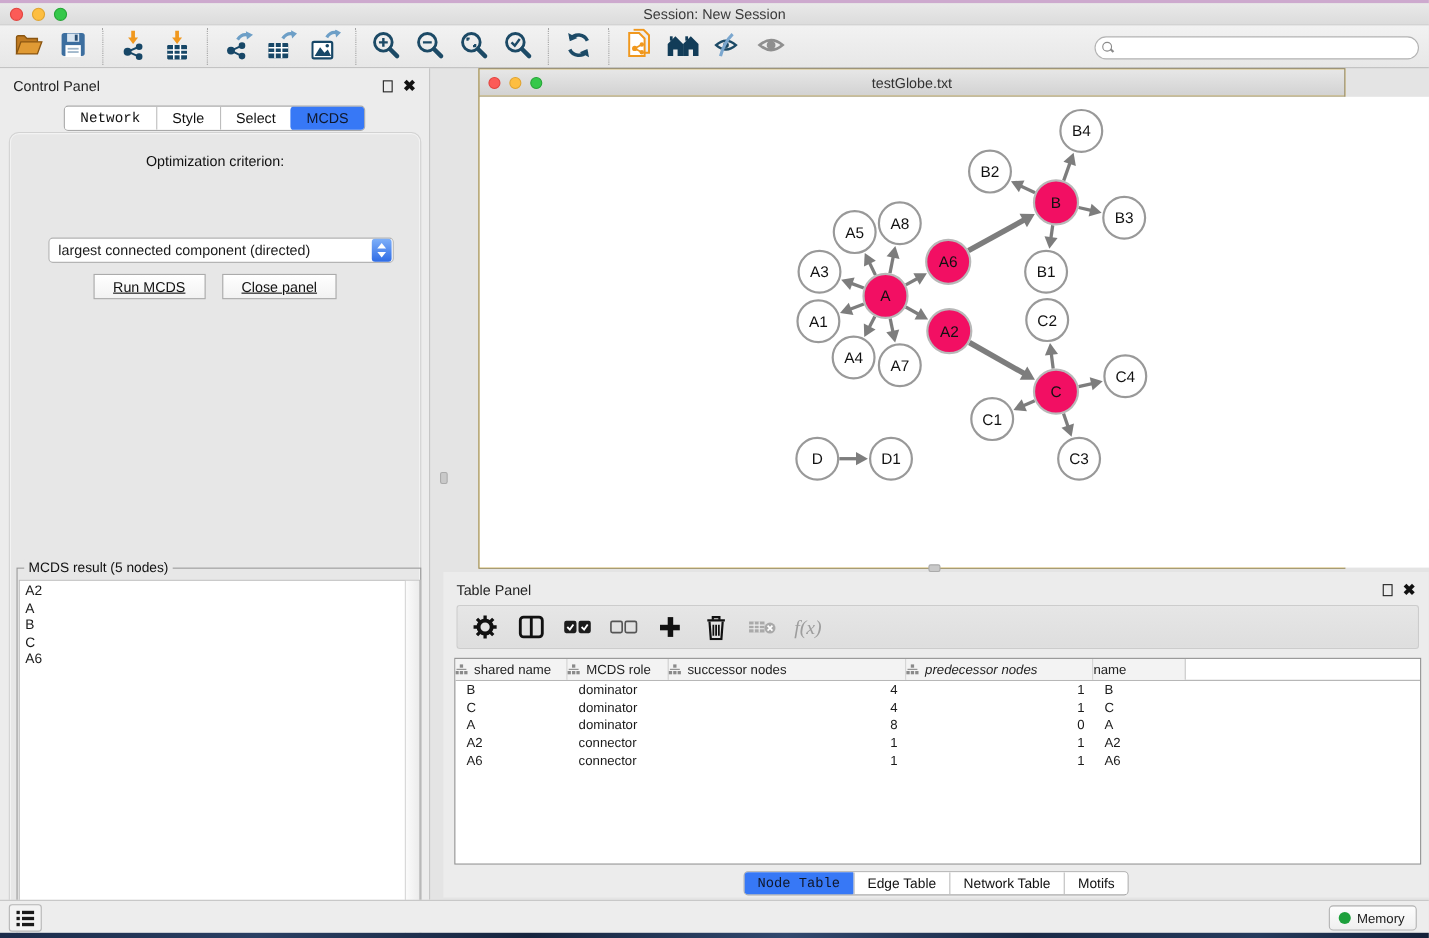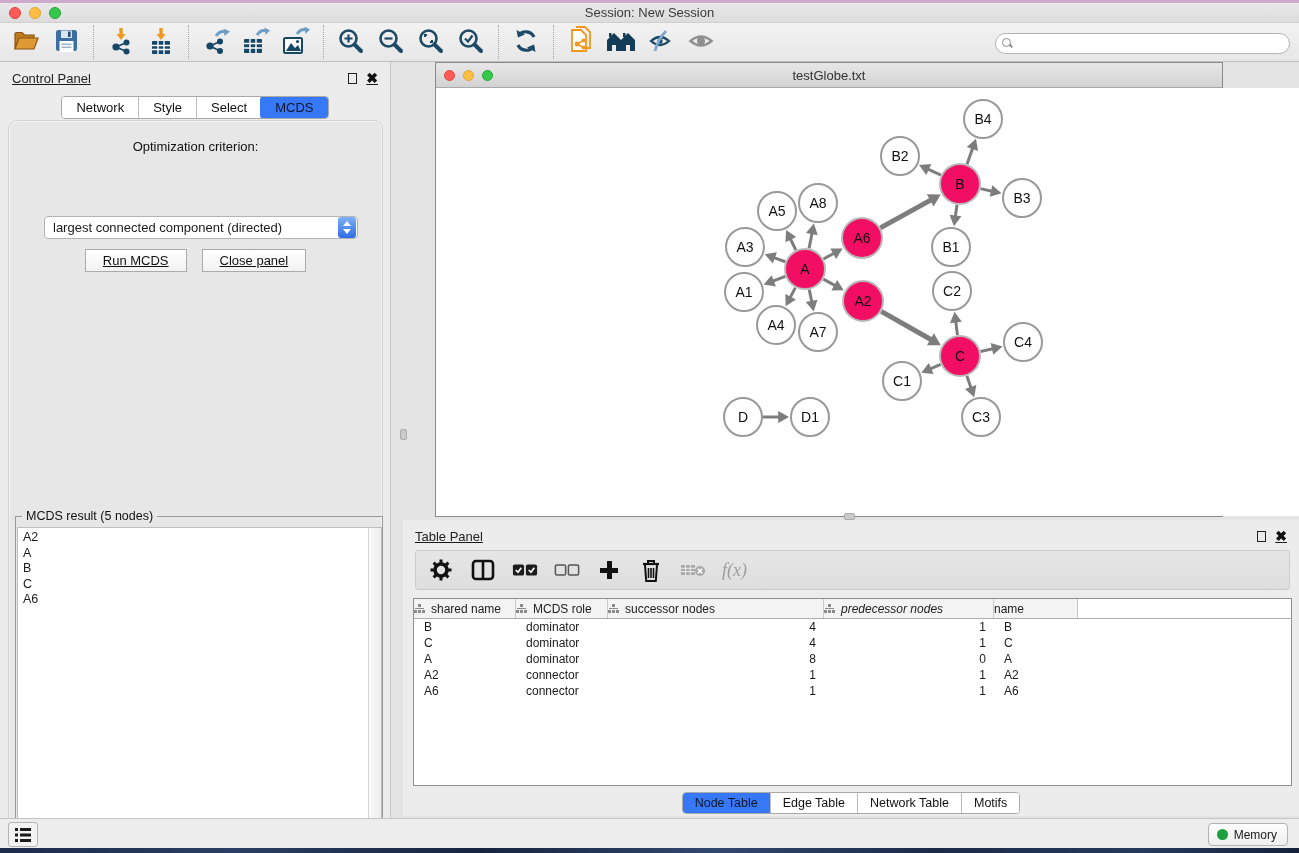--- a/index.html
+++ b/index.html
@@ -22,30 +22,30 @@
   .tsep { width:0; height:34px; border-left:1px dotted #a3a3a3; margin:0 7px; }
   #search-wrap { position:absolute; right:9px; top:10px; width:295px; height:21px; background:#fff;
     border:1px solid #b3b3b3; border-radius:11px; display:flex; align-items:center; padding-left:6px; }
   #search-wrap .mag { width:11px; height:11px; position:relative; }
   #search-wrap .mag::before { content:''; position:absolute; left:0; top:0; width:7px; height:7px; border:1.5px solid #8a8a8a; border-radius:50%; }
   #search-wrap .mag::after { content:''; position:absolute; left:7px; top:7px; width:4px; height:1.5px; background:#8a8a8a; transform:rotate(45deg); }
   #search-input { border:none; outline:none; flex:1; height:17px; font-size:12px; background:transparent; margin-left:5px; }
 
   
   #control-panel { position:absolute; left:0; top:62px; width:391px; height:756px; background:#ececec; border-right:1px solid #c6c6c6; }
-  .panel-head { height:32px; display:flex; align-items:center; padding:0 12px;text-decoration:underline; }
+  .panel-head { height:32px; display:flex; align-items:center; padding:0 12px; }
   .panel-head .ph-title { font-size:13px; color:#222; }
   .ph-btns { margin-left:auto; display:flex; align-items:center; gap:9px; }
   .float-box { width:9px; height:11px; border:1.5px solid #222; }
   .close-x { font-weight:bold; font-size:14px; color:#111; line-height:10px; }
 
   #cp-tabs { position:absolute; left:0; top:34px; width:100%; display:flex; justify-content:center; }
   .tabset { display:flex; border:1px solid #a9a9a9; border-radius:4px; background:#fff; overflow:hidden; }
   .tab { padding:3px 14px; font-size:13px; border-left:1px solid #bdbdbd; background:#fff; color:#111; }
-  .tab:first-child { border-left:none; }
+  .tab:first-child { border-left:none;font-family:Liberation Mono, monospace; }
   .tab.active { background:var(--accent); color:#0f172a; border-radius:4px; margin:-1px; border:none; padding:4px 15px; }
 
   #cp-inner { position:absolute; left:8px; top:58px; width:375px; height:745px; background:#e7e7e7;
     border:1px solid #d2d2d2; border-radius:9px; box-shadow:inset 0 0 0 1px #f3f3f3; }
   #opt-label { text-align:center; margin-top:18px; font-size:13px; color:#111; }
   #opt-select { position:absolute; left:35px; top:95px; width:314px; height:23px; background:#fff;
     border:1px solid #b4b4b4; border-radius:4px; display:flex; align-items:center; }
   #opt-select .sel-text { flex:1; padding-left:8px; font-size:13px; white-space:nowrap; overflow:hidden; }
   #opt-select .stepper { width:18px; height:21px; border-radius:3px; background:linear-gradient(#7fb0f9,#2f6ce5);
     margin-right:1px; position:relative; }

